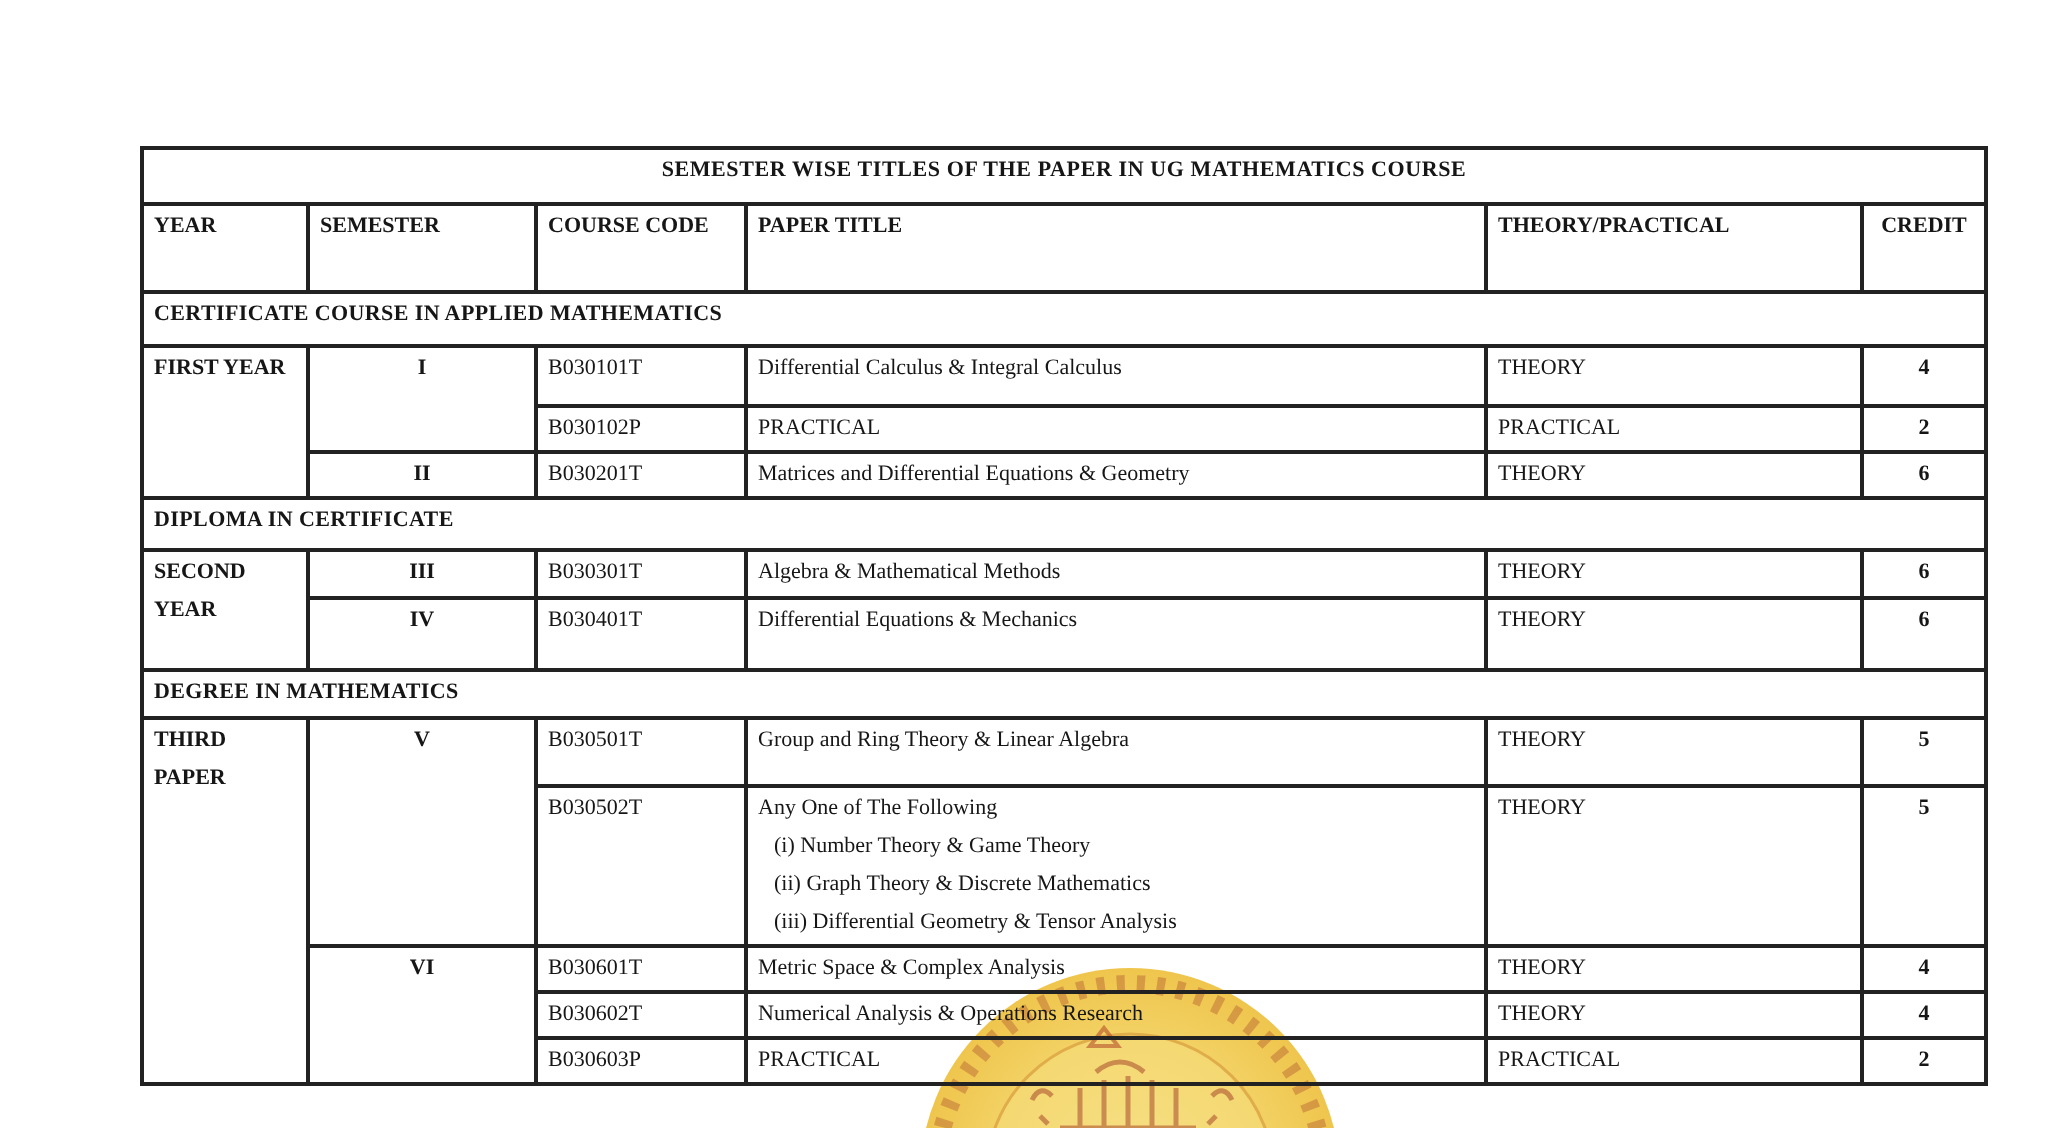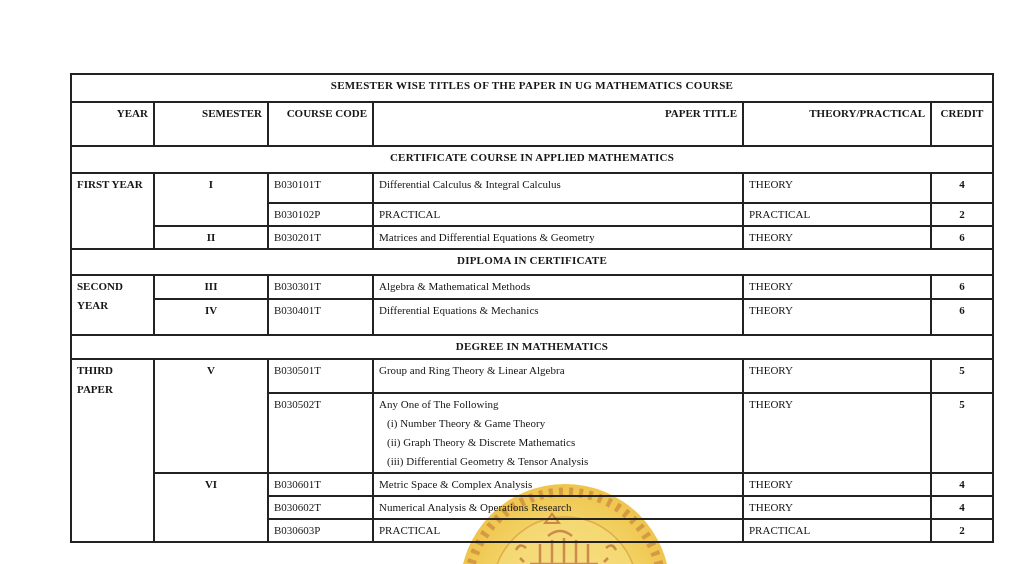--- a/index.html
+++ b/index.html
@@ -13,24 +13,24 @@
     border-collapse:collapse;table-layout:fixed;background:transparent;
   }
   table.doc td{
     border:2px solid #222222;padding:1px 5px;vertical-align:top;overflow:hidden;
     font-size:11px;line-height:19px;background:transparent;
   }
   td.titleCell{
     background:#dfdfdf;text-align:center;vertical-align:middle;
     font-weight:bold;font-size:21px;letter-spacing:.3px;padding:2px 4px;
   }
-  td.colHead{font-weight:bold;font-size:14px;text-align:right;padding-top:3px;}
+  td.colHead{font-weight:bold;font-size:14px;text-align:left;padding-top:3px;}
   td.colHeadSmall{font-weight:bold;font-size:11px;text-align:center;padding-top:4px;}
   td.secHead{
-    text-align:center;font-weight:bold;font-size:19px;letter-spacing:.2px;
+    text-align:left;font-weight:bold;font-size:19px;letter-spacing:.2px;
     vertical-align:middle;padding:1px 2px;
   }
   td.year{font-weight:bold;font-size:14px;line-height:17px;padding-left:4px;padding-top:3px;}
   td.sem{font-weight:bold;text-align:center;padding-top:2px;}
   td.code{padding-left:8px;}
   td.ptitle{padding-left:6px;margin-top:38px;}
   td.mode{padding-left:4px;margin-top:37px;}
   td.credit{font-weight:bold;text-align:center;}
   .tl-sub{padding-left:8px;}
 </style>

